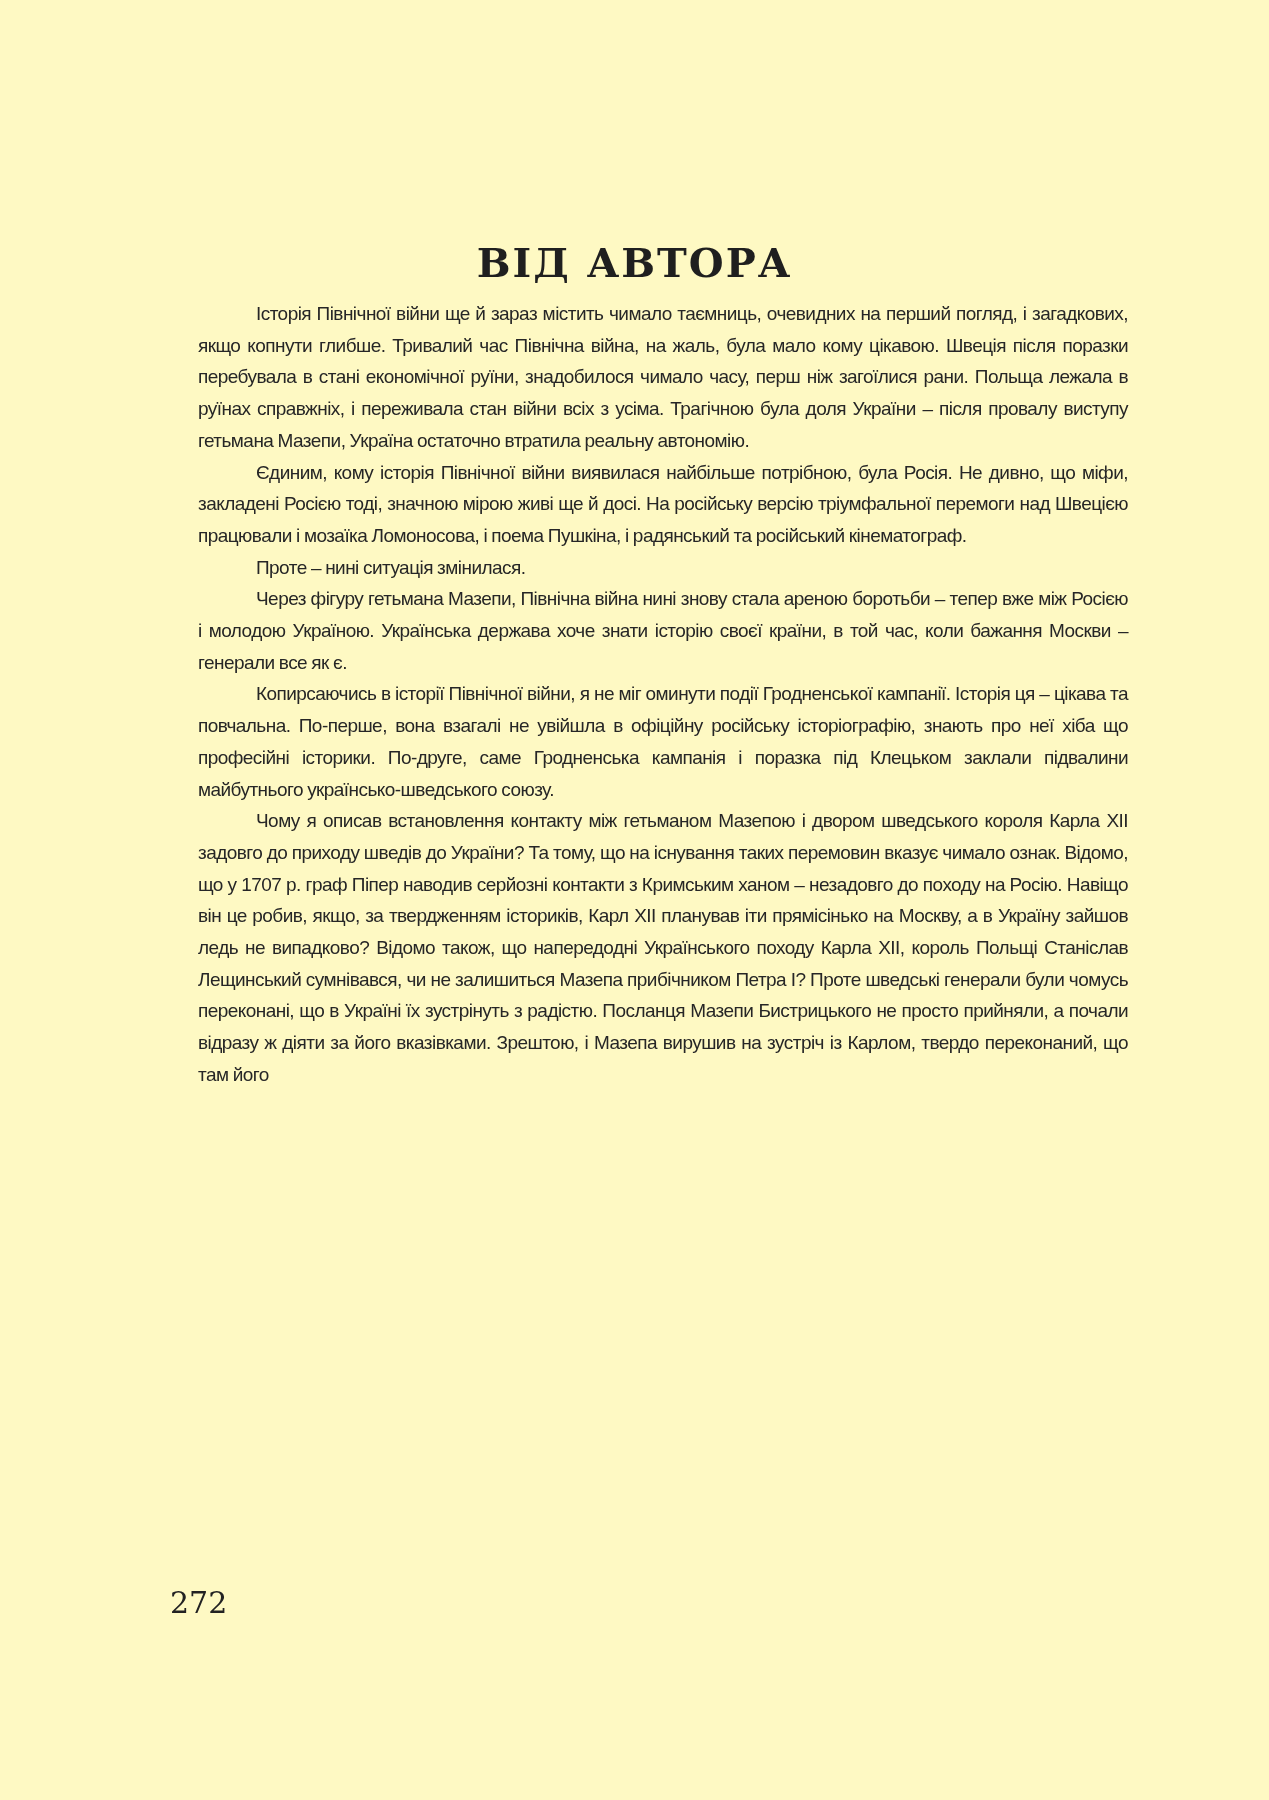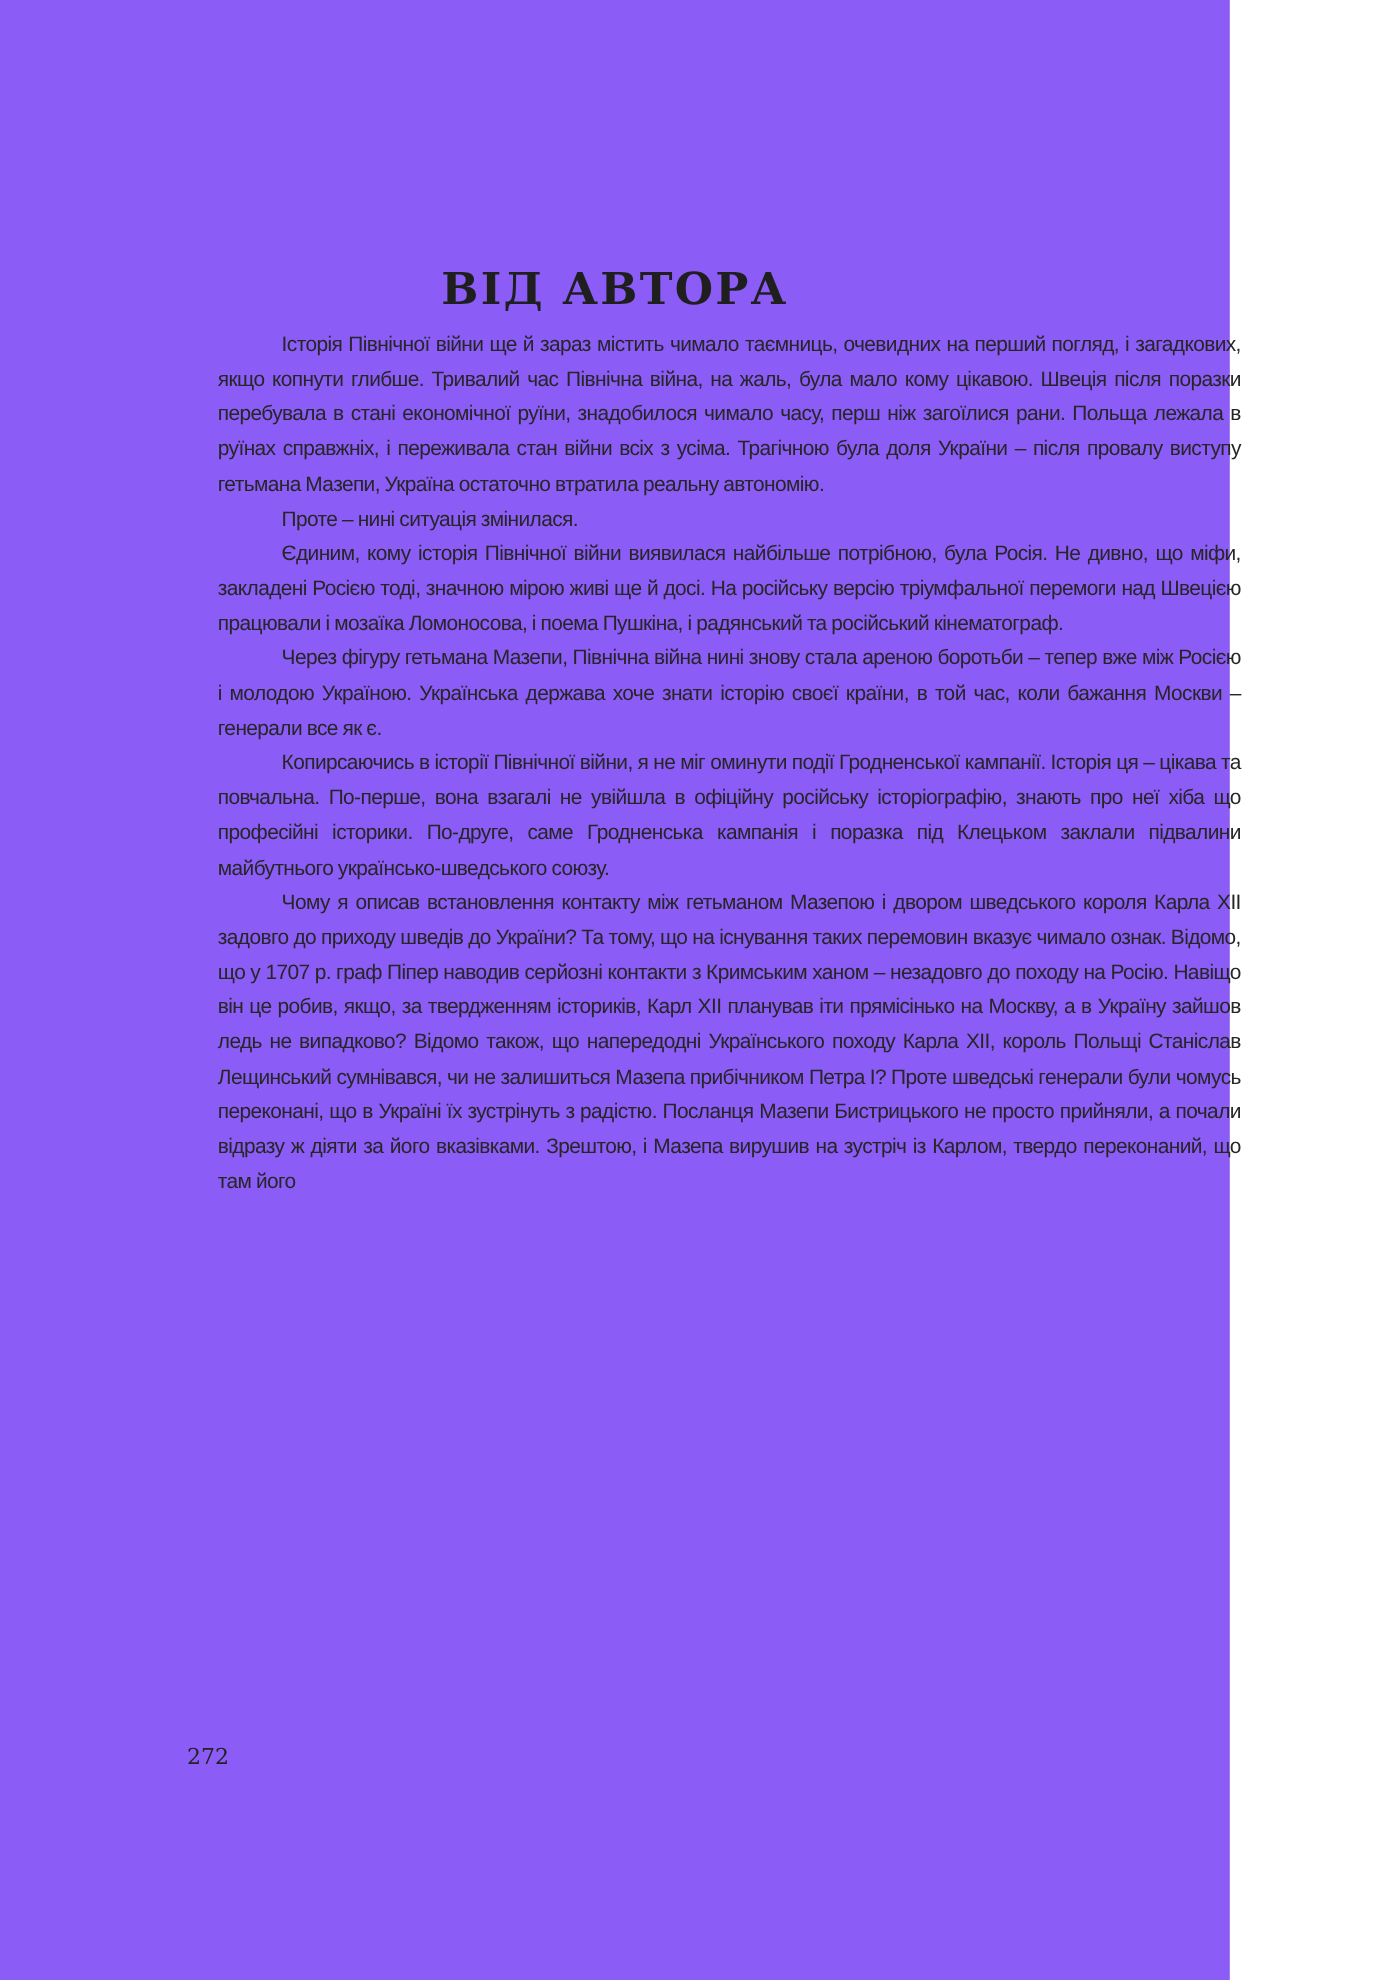--- a/index.html
+++ b/index.html
@@ -1,49 +1,49 @@
 <!DOCTYPE html>
 <html><head>
   <meta charset="utf-8">
   <style>
     html, body { margin: 0; padding: 0; background: #ffffff; }
     body { width: 1269px; height: 1800px; position: relative; overflow: hidden; }
-    .page { position: absolute; left: 0; top: 0; width: 1118px; height: 1800px; background: #8b5cf6; }
+    .page { position: absolute; left: 0; top: 0; width: 1269px; height: 1800px; background: #fef9c3; }
     .title {
       position: absolute; left: 0; right: 0; top: 212px;
       text-align: center;
       font-family: "DejaVu Serif", serif;
       font-size: 40px; font-weight: bold; letter-spacing: 2px;
       color: #1f1f1f;
     }
     .body-text {
       position: absolute; left: 198px; width: 930px; top: 298px;
       font-family: "Liberation Sans", sans-serif;
       font-size: 19px; line-height: 31.7px;
       color: #262626;
       text-align: justify;
       letter-spacing: -0.55px;
       word-spacing: -0.5px;
     }
     .body-text p { margin: 0; text-indent: 58px; }
     .page-number {
       position: absolute; left: 170px; top: 1585px;
       font-family: "DejaVu Serif", serif;
-      font-size: 20px; color: #222;
+      font-size: 30px; color: #222;
     }
   </style>
 </head>
 <body>
 
 <div class="page">
   <h1 class="title">ВІД АВТОРА</h1>
 
   <div class="body-text">
     <p>Історія Північної війни ще й зараз містить чимало таємниць, очевидних на перший погляд, і загадкових, якщо копнути глибше. Тривалий час Північна війна, на жаль, була мало кому цікавою. Швеція після поразки перебувала в стані економічної руїни, знадобилося чимало часу, перш ніж загоїлися рани. Польща лежала в руїнах справжніх, і переживала стан війни всіх з усіма. Трагічною була доля України – після провалу виступу гетьмана Мазепи, Україна остаточно втратила реальну автономію.</p>
+    <p>Єдиним, кому історія Північної війни виявилася найбільше потрібною, була Росія. Не дивно, що міфи, закладені Росією тоді, значною мірою живі ще й досі. На російську версію тріумфальної перемоги над Швецією працювали і мозаїка Ломоносова, і поема Пушкіна, і радянський та російський кінематограф.</p>
     <p>Проте – нині ситуація змінилася.</p>
-    <p>Єдиним, кому історія Північної війни виявилася найбільше потрібною, була Росія. Не дивно, що міфи, закладені Росією тоді, значною мірою живі ще й досі. На російську версію тріумфальної перемоги над Швецією працювали і мозаїка Ломоносова, і поема Пушкіна, і радянський та російський кінематограф.</p>
     <p>Через фігуру гетьмана Мазепи, Північна війна нині знову стала ареною боротьби – тепер вже між Росією і молодою Україною. Українська держава хоче знати історію своєї країни, в той час, коли бажання Москви – генерали все як є.</p>
     <p>Копирсаючись в історії Північної війни, я не міг оминути події Гродненської кампанії. Історія ця – цікава та повчальна. По-перше, вона взагалі не увійшла в офіційну російську історіографію, знають про неї хіба що професійні історики. По-друге, саме Гродненська кампанія і поразка під Клецьком заклали підвалини майбутнього українсько-шведського союзу.</p>
     <p>Чому я описав встановлення контакту між гетьманом Мазепою і двором шведського короля Карла XII задовго до приходу шведів до України? Та тому, що на існування таких перемовин вказує чимало ознак. Відомо, що у 1707 р. граф Піпер наводив серйозні контакти з Кримським ханом – незадовго до походу на Росію. Навіщо він це робив, якщо, за твердженням істориків, Карл XII планував іти прямісінько на Москву, а в Україну зайшов ледь не випадково? Відомо також, що напередодні Українського походу Карла XII, король Польщі Станіслав Лещинський сумнівався, чи не залишиться Мазепа прибічником Петра I? Проте шведські генерали були чомусь переконані, що в Україні їх зустрінуть з радістю. Посланця Мазепи Бистрицького не просто прийняли, а почали відразу ж діяти за його вказівками. Зрештою, і Мазепа вирушив на зустріч із Карлом, твердо переконаний, що там його</p>
   </div>
 
   <div class="page-number">272</div>
 </div>
 
 </body></html>

